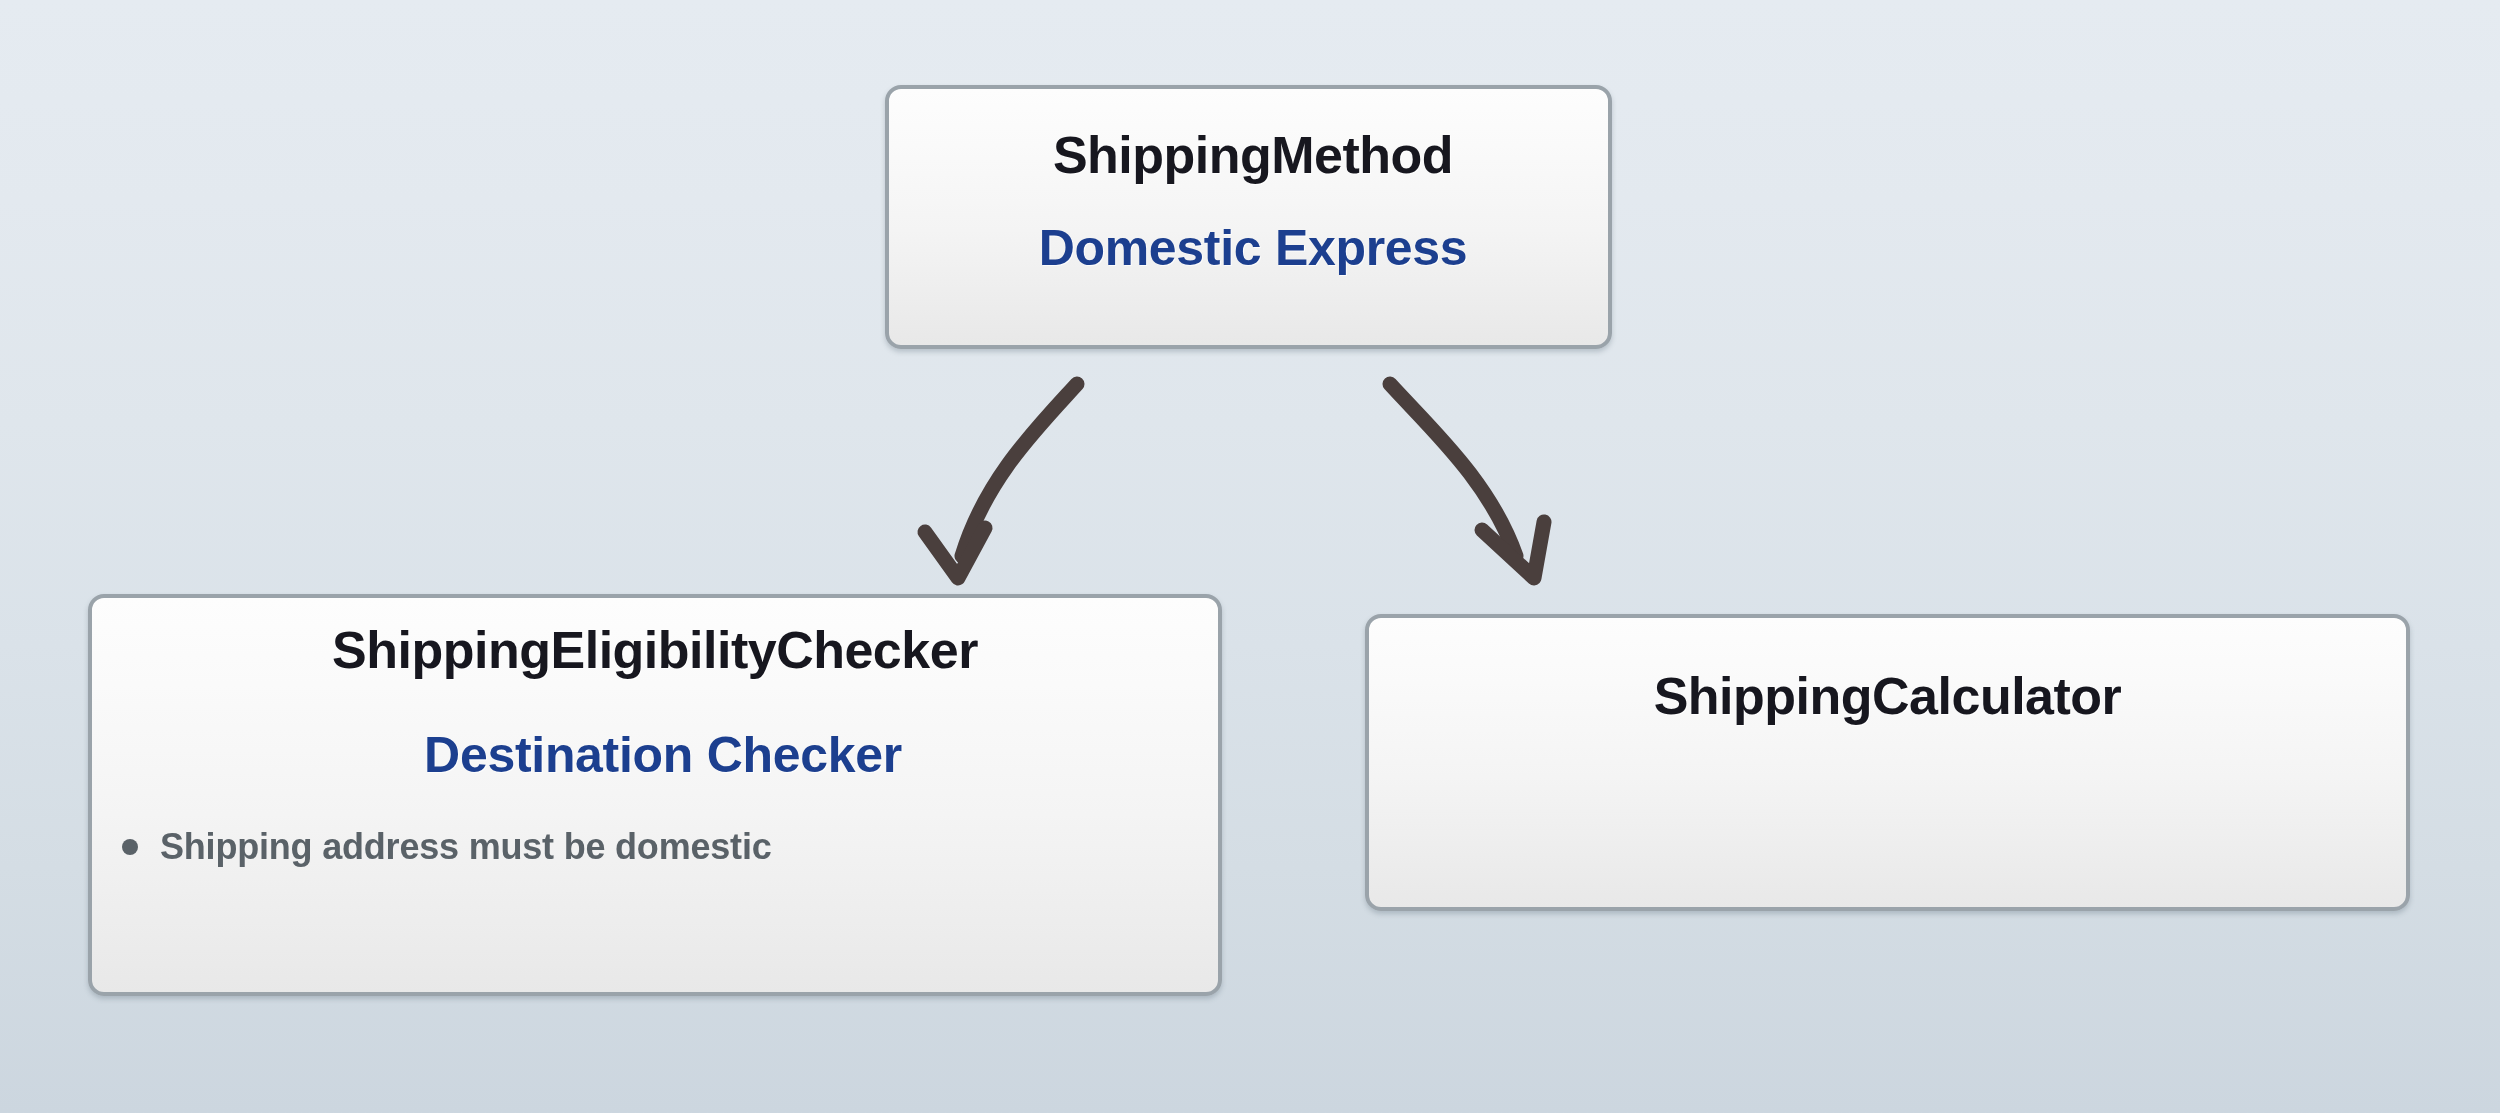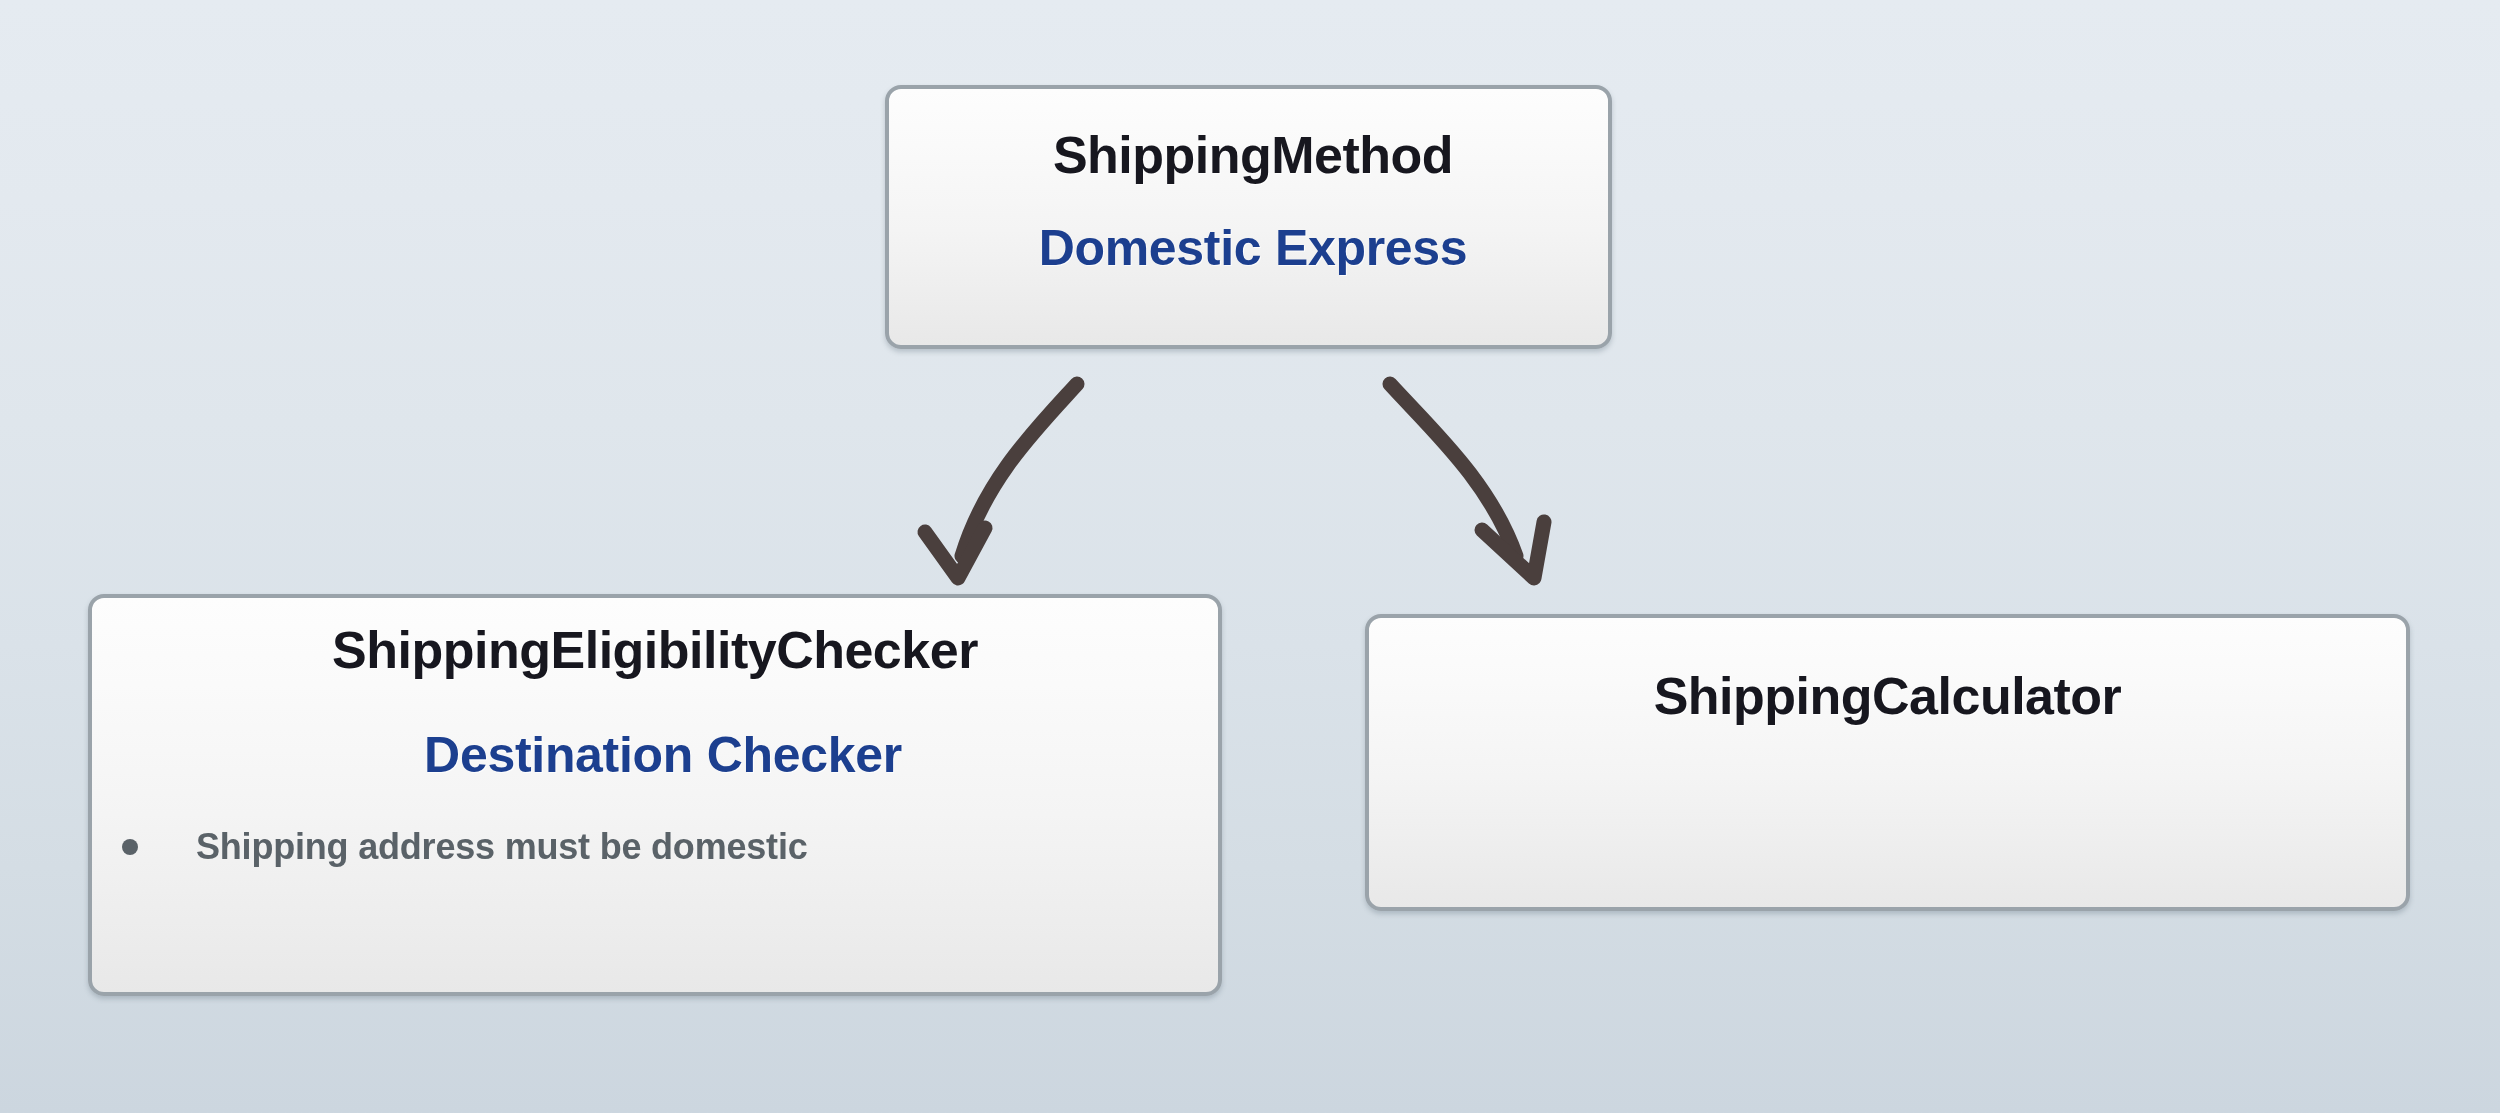--- a/index.html
+++ b/index.html
@@ -81,21 +81,20 @@
   }
 
   .rule-item {
     display: flex;
     align-items: center;
     font-size: 36px;
     font-weight: bold;
     color: #5a6268;
     letter-spacing: -0.2px;
     white-space: nowrap;
-    gap: 36px;
   }
 
   .rule-bullet {
     width: 16px;
     height: 16px;
     border-radius: 50%;
     background: #5a6268;
     margin-right: 22px;
     flex: 0 0 auto;
   }

